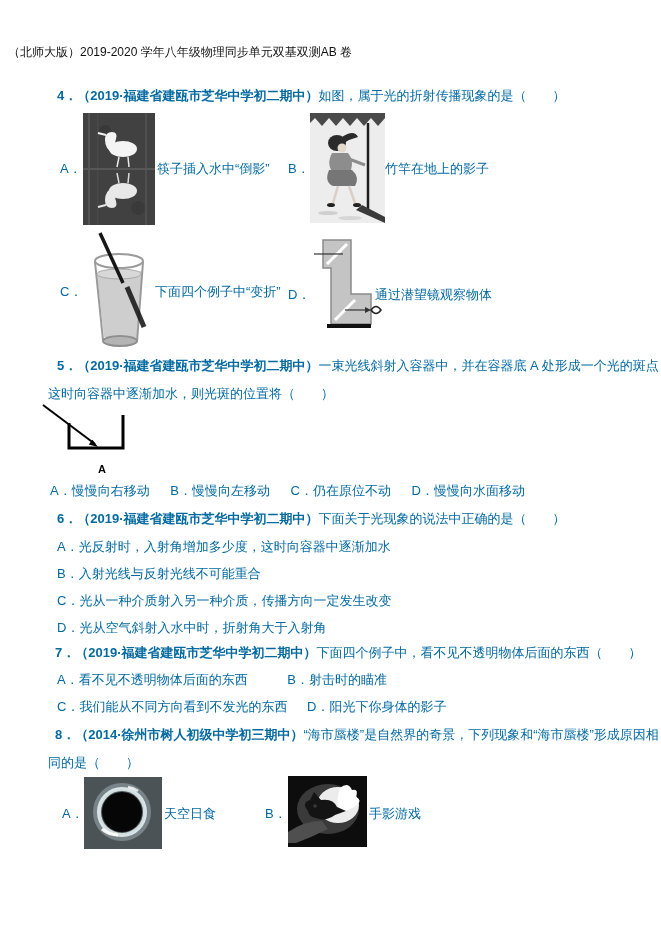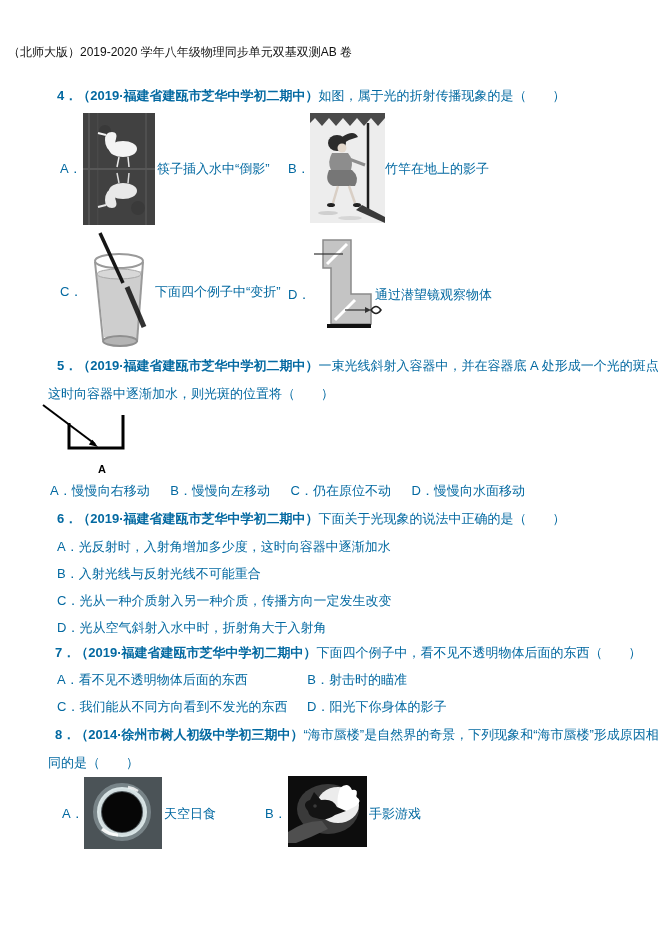--- a/index.html
+++ b/index.html
@@ -3,21 +3,21 @@
 <meta charset="utf-8">
 <style>
   html,body{margin:0;padding:0;background:#fff;}
   .page{position:relative;width:661px;height:935px;background:#ffffff;
         font-family:"Liberation Sans",sans-serif;color:#000;overflow:hidden;}
   .abs{position:absolute;}
   .t{font-size:13px;line-height:16px;white-space:nowrap;color:#0369a1;}
   .b{font-weight:700;}
   .hdr{font-size:12px;color:#111;}
   .optA{display:inline-block;margin-right:17px;}
-  .optGapWide{display:inline-block;margin-right:56px;}
+  .optGapWide{display:inline-block;margin-right:36px;}
   .optGap{display:inline-block;margin-right:16px;text-align:center;}
   .ptLabel{font-size:11px;font-weight:700;}
   svg{display:block;}
 </style>
 </head>
 <body>
 
 <div class="page">
 
   <div class="hdr abs" style="left:8px;top:44px;white-space:nowrap">（北师大版）2019-2020 学年八年级物理同步单元双基双测AB 卷</div>

